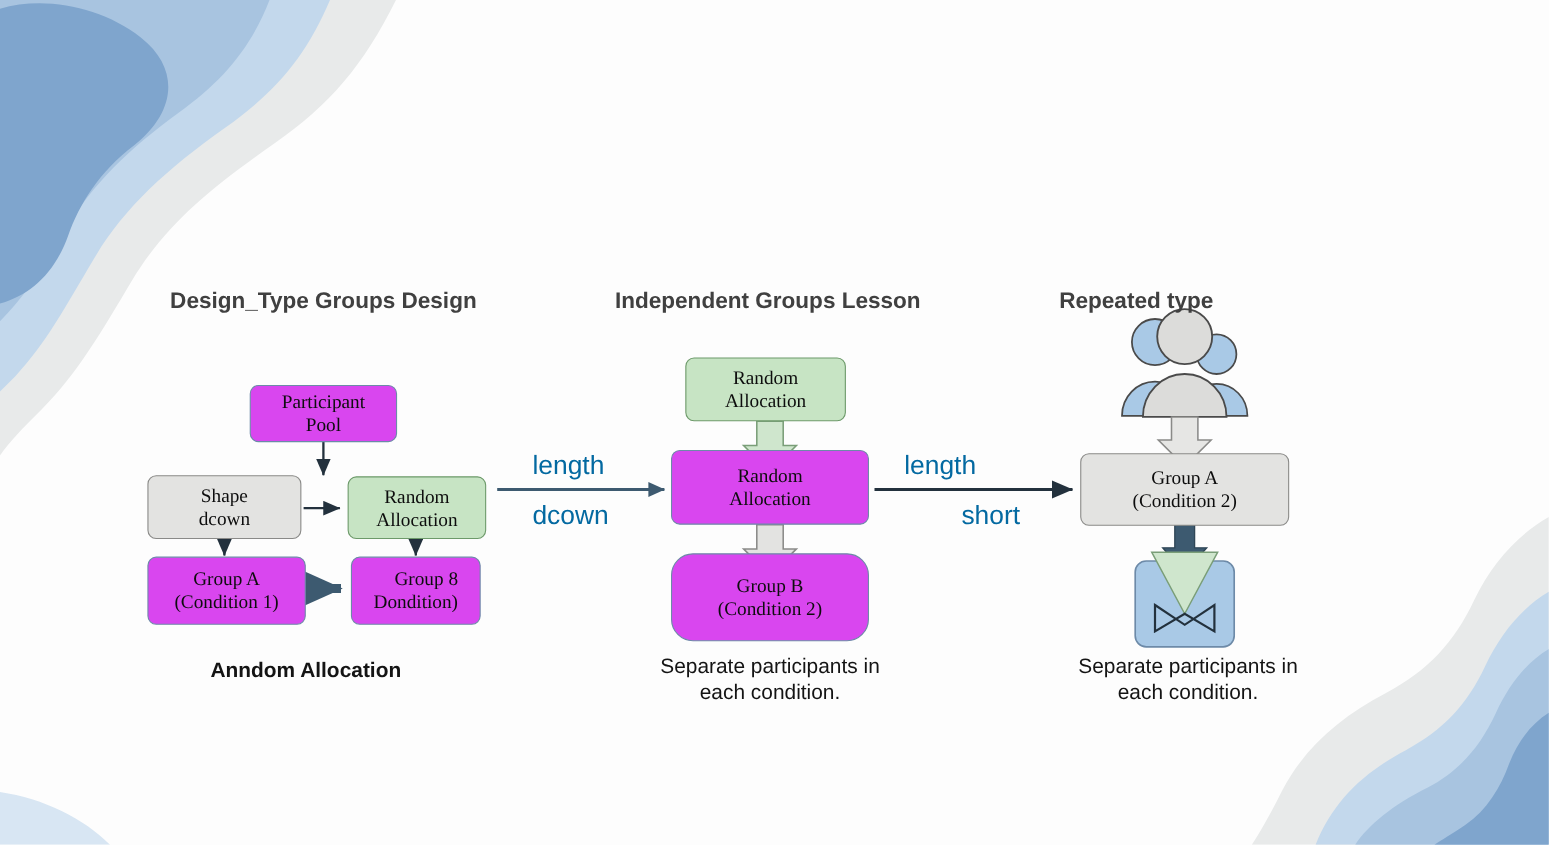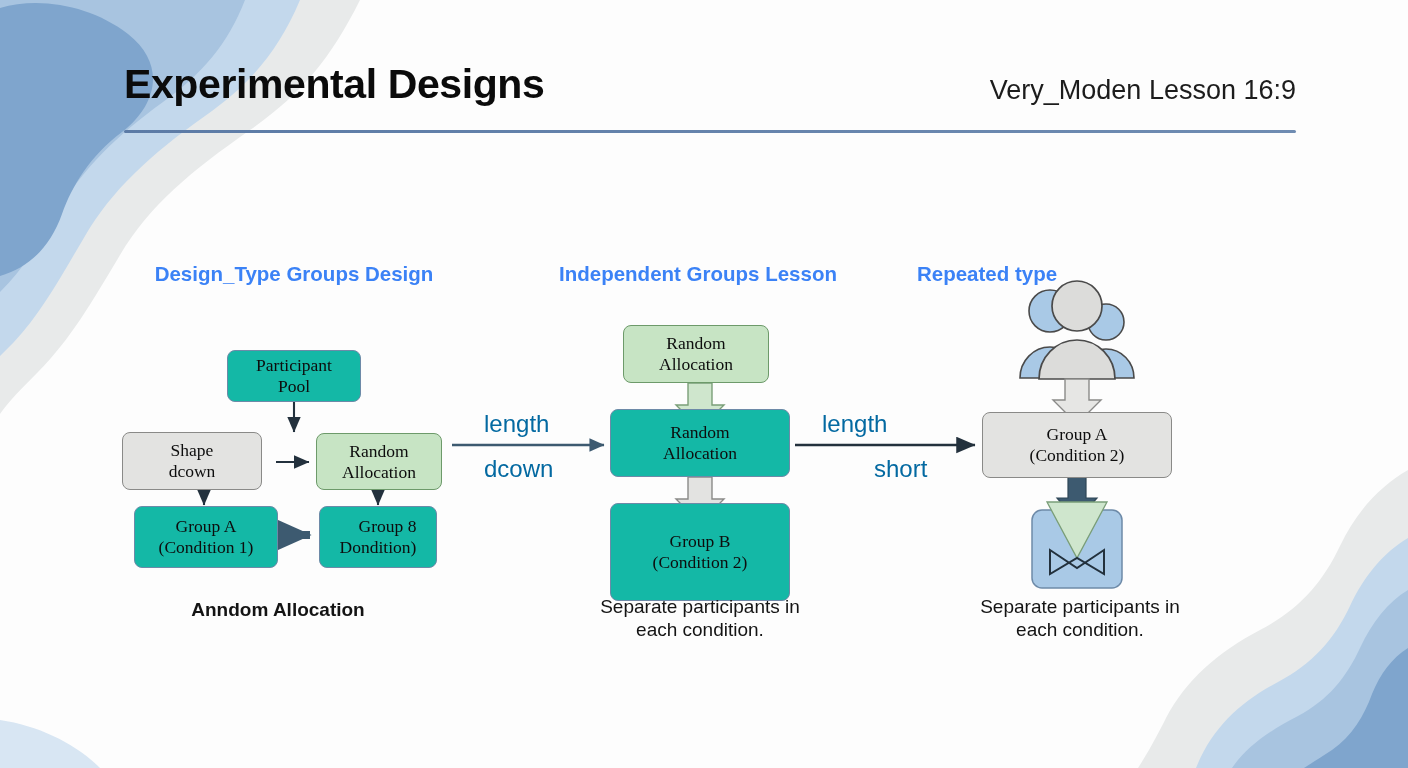--- a/index.html
+++ b/index.html
@@ -76,21 +76,21 @@
     left: 0;
     top: 240px;
     width: 1408px;
     height: 440px;
   }
 
   .col-heading {
     position: absolute;
     font-size: 20.5px;
     font-weight: bold;
-    color: #3b82f6;
+    color: #404040;
     white-space: nowrap;
     text-align: center;
   }
 
   .caption {
     position: absolute;
     font-size: 19px;
     color: #141414;
     text-align: center;
     line-height: 1.22;
@@ -105,21 +105,21 @@
     display: flex;
     align-items: center;
     justify-content: center;
     text-align: center;
     font-size: 17.5px;
     color: #0d0d0d;
     line-height: 1.18;
     padding: 2px 4px;
     font-family: Liberation Serif, serif;
   }
-  .node.blue  { background: #14b8a6; border-color: #6d8aa8; }
+  .node.blue  { background: #d946ef; border-color: #6d8aa8; }
   .node.green { background: #c7e4c4; border-color: #6d9a6a; }
   .node.grey  { background: #e3e3e1; border-color: #8a8a88; }
 
   .node .txt { display: block; }
 
   
   .edge-label {
     position: absolute;
     font-size: 24px;
     color: #0369a1;
@@ -161,25 +161,20 @@
 
     <path fill="#a8c4e0" d="M1408,768 L1408,590 C1388,602 1372,622 1360,648
              C1346,678 1328,700 1298,716 C1266,732 1244,750 1232,768 Z"></path>
 
     <path fill="#7fa5cd" d="M1408,768 L1408,648 C1392,658 1380,674 1372,694
              C1364,716 1352,736 1332,750 C1320,758 1310,764 1304,768 Z"></path>
 
     <path fill="#d8e6f3" d="M0,768 L0,720 C40,726 76,744 100,768 Z"></path>
   </svg>
 
-  <div id="header">
-    <div id="slide-title">Experimental Designs</div>
-    <div id="header-right">Very_Moden Lesson 16:9</div>
-    <div id="header-rule"></div>
-  </div>
 
   <div id="diagram">
 
     <svg class="connectors" viewBox="0 0 1408 440">
       <defs>
         <marker id="ah-thin" markerWidth="9" markerHeight="9" refX="7.2" refY="3.2" orient="auto" markerUnits="strokeWidth">
           <path d="M0,0 L7.4,3.2 L0,6.4 z" fill="#23313d"></path>
         </marker>
         <marker id="ah-mid" markerWidth="7" markerHeight="7" refX="5.6" refY="2.6" orient="auto" markerUnits="strokeWidth">
           <path d="M0,0 L5.8,2.6 L0,5.2 z" fill="#3d5a70"></path>
@@ -248,21 +243,21 @@
         <path d="M1050,310 L1077,328 L1104,310 L1104,334 L1077,318 L1050,334 Z" fill="none" stroke="#23313d" stroke-width="2"></path>
       </g>
     </svg>
 
     <div class="col-heading" style="left:148px; top:22px; width:292px;">Design_Type Groups Design</div>
 
     <div class="node blue" style="left:227px; top:110px; width:134px; height:52px;">
       <span class="txt">Participant<br>Pool</span>
     </div>
 
-    <div class="node grey" style="left:122px; top:192px; width:140px; height:58px;align-items:center;">
+    <div class="node grey" style="left:134px; top:192px; width:140px; height:58px;align-items:center;">
       <span class="txt">Shape<br>dcown</span>
     </div>
 
     <div class="node green" style="left:316px; top:193px; width:126px; height:57px;">
       <span class="txt">Random<br>Allocation</span>
     </div>
 
     <div class="node blue" style="left:134px; top:266px; width:144px; height:62px;">
       <span class="txt">Group A<br>(Condition 1)</span>
     </div>
@@ -279,30 +274,30 @@
     <div class="col-heading" style="left:545px; top:22px; width:306px;">Independent Groups Lesson</div>
 
     <div class="node green" style="left:623px; top:85px; width:146px; height:58px;">
       <span class="txt">Random<br>Allocation</span>
     </div>
 
     <div class="node blue" style="left:610px; top:169px; width:180px; height:68px;">
       <span class="txt">Random<br>Allocation</span>
     </div>
 
-    <div class="node blue" style="left:610px; top:263px; width:180px; height:98px;">
+    <div class="node blue" style="left:610px; top:263px; width:180px; height:80px;border-radius:20px;">
       <span class="txt">Group B<br>(Condition 2)</span>
     </div>
 
     <div class="caption" style="left:560px; top:355px; width:280px;">Separate participants in<br>each condition.</div>
 
     <div class="edge-label" style="left:822px; top:170px;">length</div>
     <div class="edge-label" style="left:830px; top:215px;margin-left:44px;">short</div>
 
-    <div class="col-heading" style="left:908px; top:22px; width:158px;">Repeated type</div>
+    <div class="col-heading" style="left:954px; top:22px; width:158px;">Repeated type</div>
 
     <div class="node grey" style="left:982px; top:172px; width:190px; height:66px;">
       <span class="txt">Group A<br>(Condition 2)</span>
     </div>
 
     <div class="caption" style="left:940px; top:355px; width:280px;">Separate participants in<br>each condition.</div>
 
   </div>
 </div>
 

